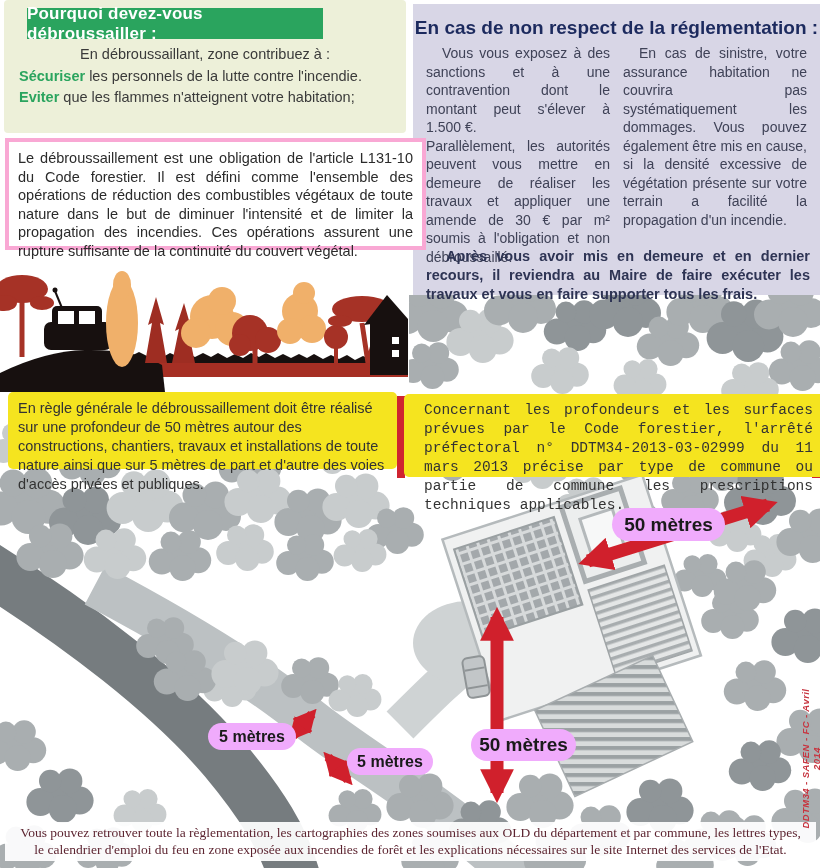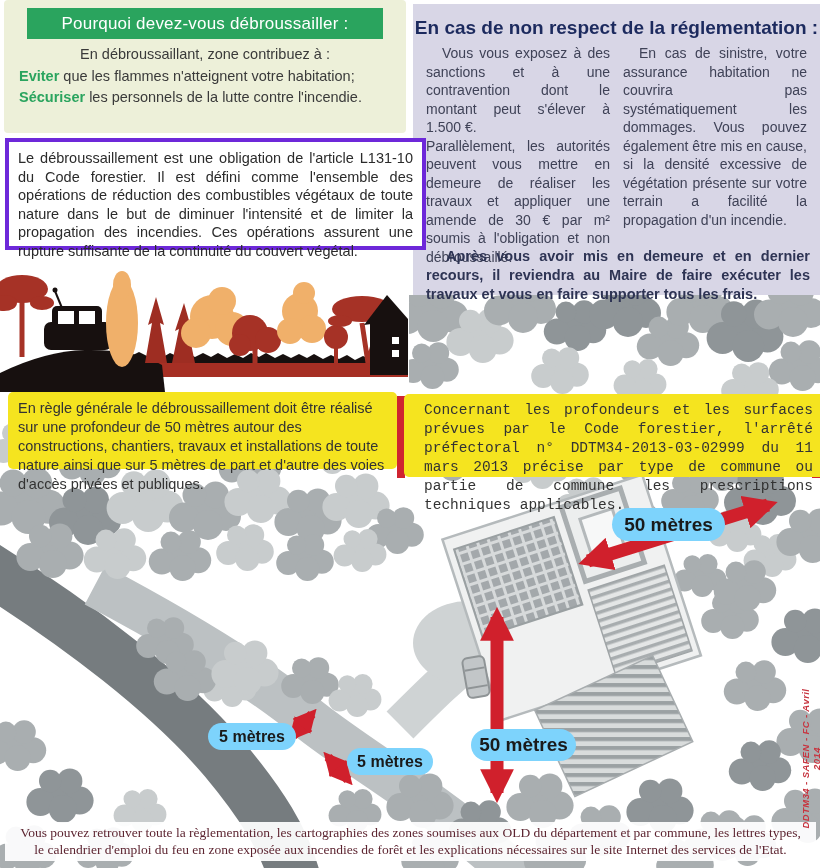--- a/index.html
+++ b/index.html
@@ -2,60 +2,60 @@
 <html><head>
 <meta charset="utf-8">
 <style>
   html,body{margin:0;padding:0;background:#ffffff;}
   .page{position:relative;width:820px;height:868px;background:#fff;overflow:hidden;
         font-family:"Liberation Sans", sans-serif;}
   .abs{position:absolute;}
 
   
   .why-panel{left:4px;top:0;width:402px;height:133px;background:#edf0d9;border-radius:4px;z-index:3;}
-  .why-title{position:absolute;left:23px;top:8px;width:356px;height:31px;background:#2aa45e;
-             color:#fff;font-weight:normal;font-size:17px;display:flex;align-items:center;
+  .why-title{position:absolute;left:23px;top:8px;width:296px;height:31px;background:#2aa45e;
+             color:#fff;font-weight:bold;font-size:17px;display:flex;align-items:center;
              justify-content:center;letter-spacing:.2px;}
   .why-intro{position:absolute;left:0;top:46px;width:100%;text-align:center;
              color:#3a3a3a;font-size:14.5px;}
   .why-list{position:absolute;left:15px;top:66px;width:380px;color:#3a3a3a;font-size:14.5px;line-height:21px;}
   .kw{color:#2aa45e;font-weight:bold;}
 
   
   .sanction-panel{left:413px;top:4px;width:407px;height:291px;background:#d8d6e6;z-index:3;}
   .sanction-title{position:absolute;left:0;top:13px;width:100%;text-align:center;
                   color:#1c2a5e;font-weight:bold;font-size:19px;}
   .sanction-cols{position:absolute;left:13px;top:40px;width:381px;display:flex;gap:13px;}
   .s-col{width:184px;color:#3f4257;font-size:14px;line-height:18.5px;text-align:justify;}
   .s-col p{margin:0;}
   .s-col p.first{text-indent:16px;}
   .sanction-warning{position:absolute;left:13px;top:243px;width:384px;color:#2e3454;
                     font-weight:bold;font-size:14.5px;line-height:19px;text-align:justify;text-indent:20px;}
 
   
-  .def-box{left:5px;top:138px;width:395px;height:90px;background:#fff;border:4px solid #6d28d9;
+  .def-box{left:5px;top:138px;width:395px;height:90px;background:#fff;border:4px solid #f9a8d4;
            padding:7px 9px;color:#2b2b2b;font-size:14.5px;line-height:18.5px;text-align:justify;z-index:3;}
 
   
   .silhouette{left:0px;top:245px;width:408px;height:147px;background:#fff;z-index:2;}
   .silhouette svg{display:block;}
 
   
   .ybox{background:#f5e41f;border-radius:5px;color:#333;font-size:14.5px;line-height:19px;z-index:4;}
   .ybox-left{left:8px;top:392px;width:369px;height:63px;padding:7px 10px;}
   .ybox-right{left:404px;top:394px;width:389px;height:69px;padding:7px 20px;text-align:justify;font-family:Liberation Mono, monospace;}
   .red-strip{background:#cf2430;z-index:3;}
   .strip-mid{left:397px;top:396px;width:8px;height:82px;}
   .strip-right{left:812px;top:396px;width:8px;height:82px;}
 
   
   .map{left:0;top:295px;width:820px;height:573px;z-index:1;}
   .map-cover{left:0;top:295px;width:409px;height:97px;background:#fff;z-index:2;}
 
-  .pill{position:absolute;background:#7dd3fc;border-radius:18px;display:flex;align-items:center;
+  .pill{position:absolute;background:#f0abfc;border-radius:18px;display:flex;align-items:center;
         justify-content:center;font-weight:bold;color:#1a1a1a;z-index:5;}
   .pill-50-diag{left:612px;top:508px;width:113px;height:33px;font-size:19px;}
   .pill-50-vert{left:471px;top:729px;width:105px;height:32px;font-size:19px;}
   .pill-5-a{left:208px;top:723px;width:88px;height:27px;font-size:16px;}
   .pill-5-b{left:347px;top:748px;width:86px;height:27px;font-size:16px;}
 
   
   .footer{left:5px;top:822px;width:811px;height:37px;background:rgba(255,255,255,.93);z-index:6;
           font-family:"Liberation Serif", serif;color:#5d2531;font-size:13.5px;line-height:17px;
           text-align:center;padding-top:2px;}
@@ -229,22 +229,22 @@
         <line x1="328" y1="462" x2="348" y2="485" stroke-width="9" marker-start="url(#ah)" marker-end="url(#ah)"></line>
       </g>
     </svg>
   </div>
   <div class="abs map-cover"></div>
 
   <div class="abs why-panel">
     <div class="why-title">Pourquoi devez-vous débroussailler :</div>
     <div class="why-intro">En débroussaillant, zone contribuez à :</div>
     <div class="why-list">
+      <div><span class="kw">Sécuriser</span><span> les personnels de la lutte contre l'incendie.</span></div>
       <div><span class="kw">Eviter</span><span> que les flammes n'atteignent  votre habitation;</span></div>
-      <div><span class="kw">Sécuriser</span><span> les personnels de la lutte contre l'incendie.</span></div>
     </div>
   </div>
 
   <div class="abs sanction-panel">
     <div class="sanction-title">En cas de non respect de la réglementation :</div>
     <div class="sanction-cols">
       <div class="s-col">
         <p class="first">Vous vous exposez à des sanctions et à une contravention dont le montant peut s'élever à 1.500 €.</p>
         <p>Parallèlement, les autorités peuvent vous mettre en demeure de réaliser les travaux et appliquer une amende de 30 € par m² soumis à l'obligation et non débroussaillé.</p>
       </div>

